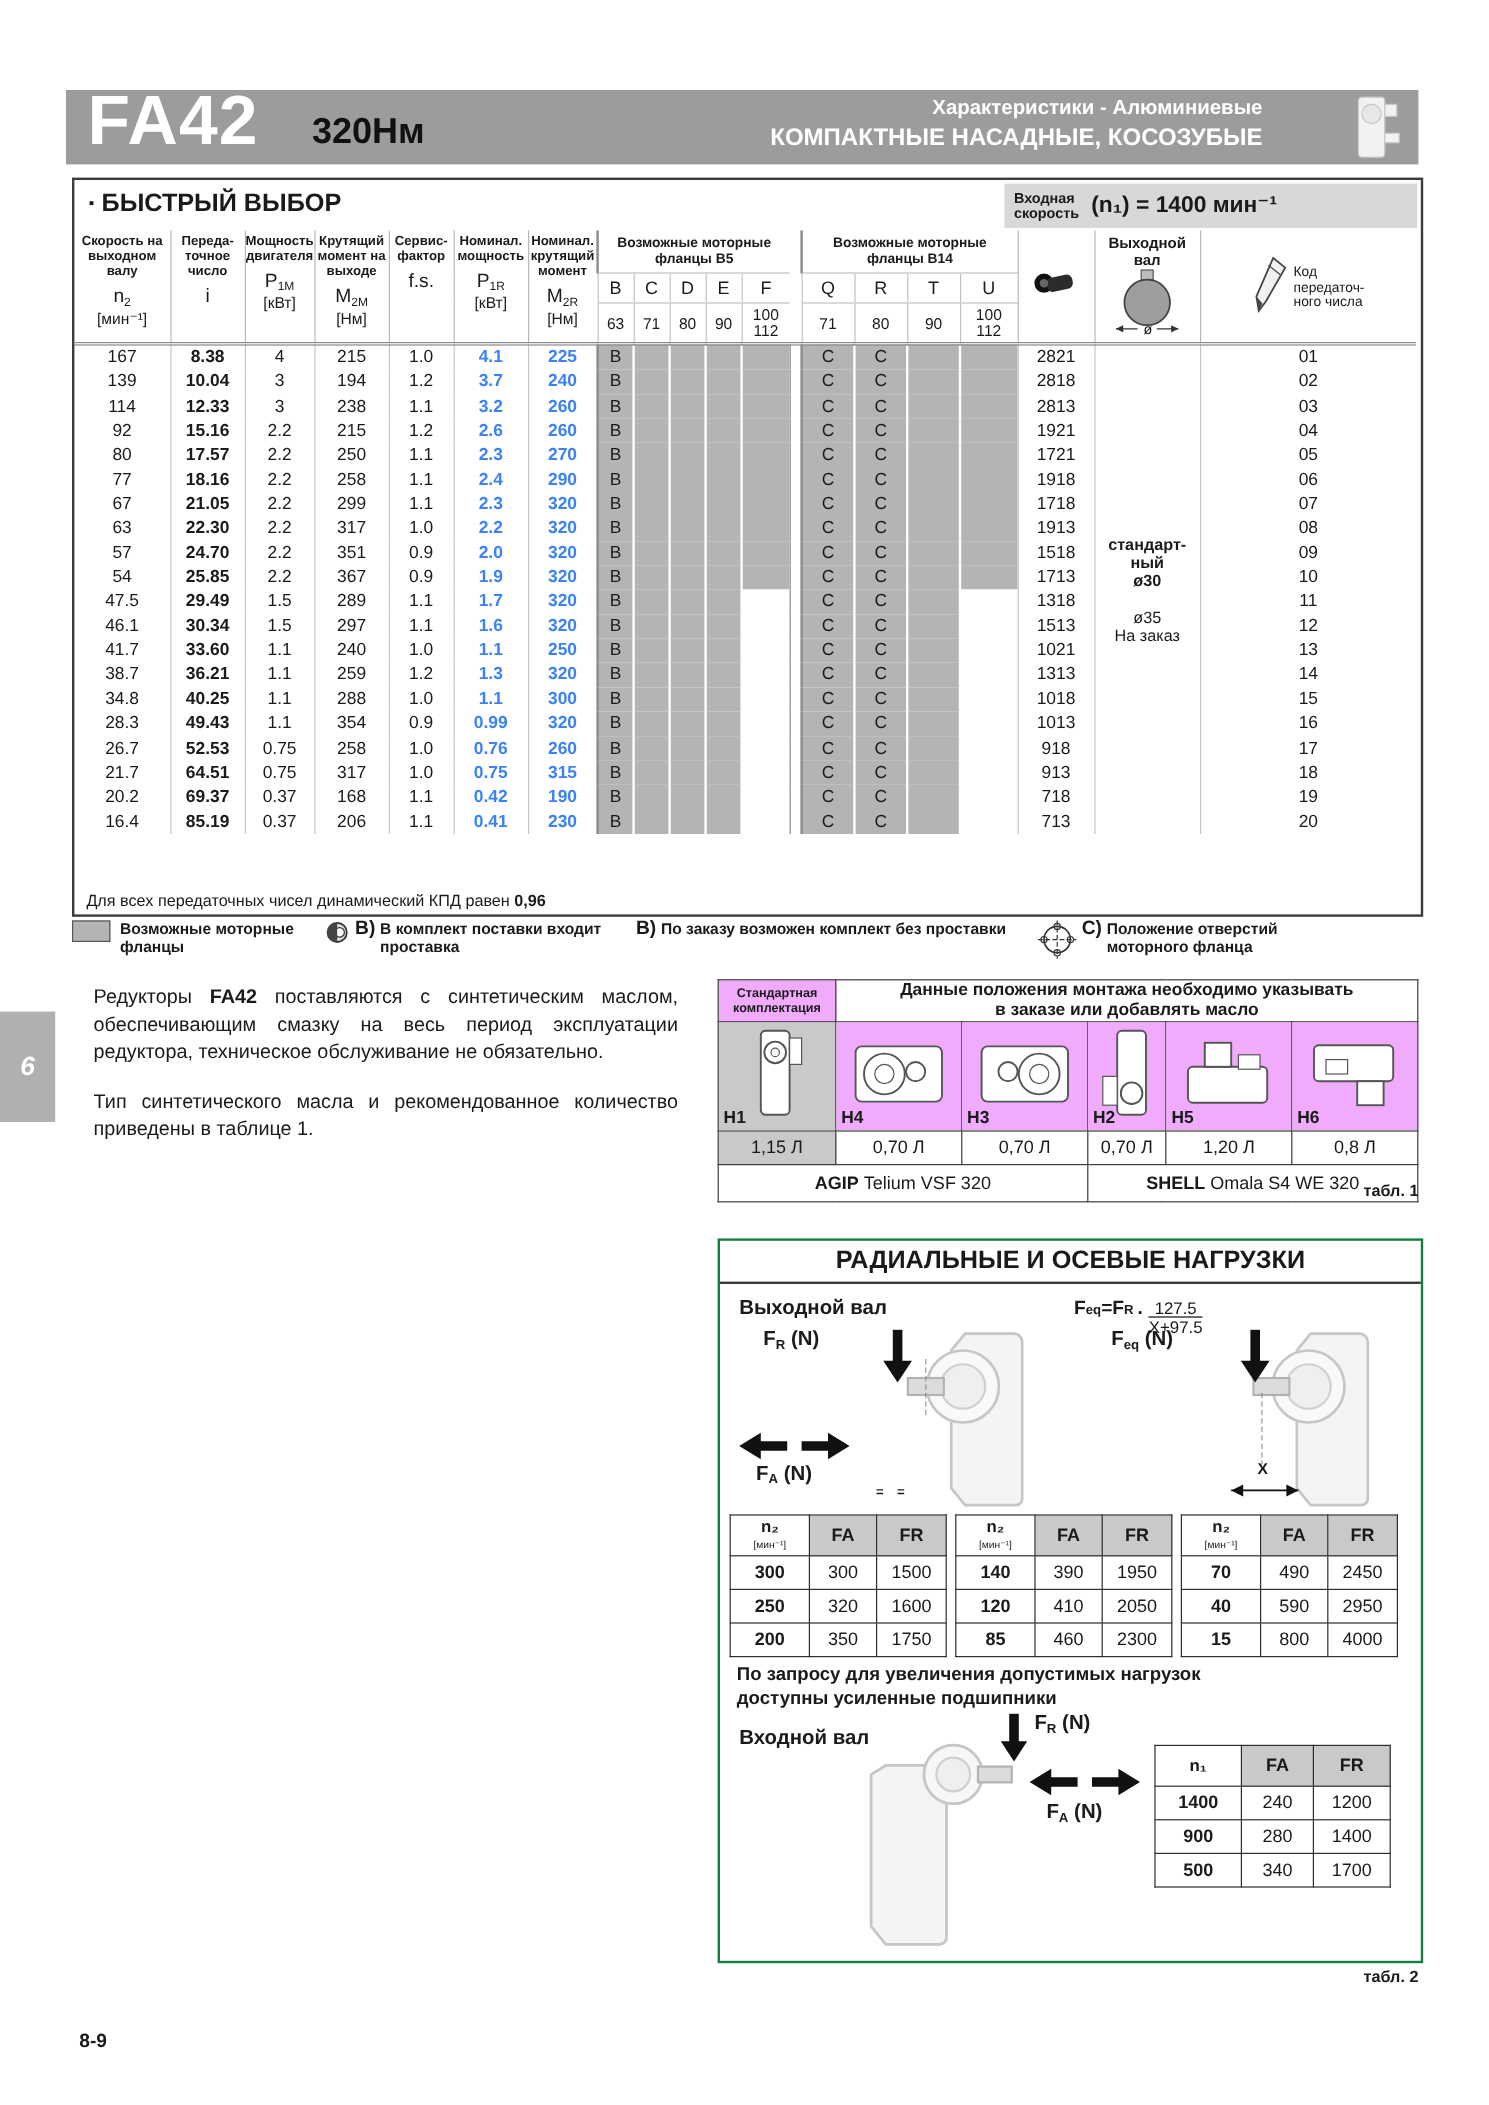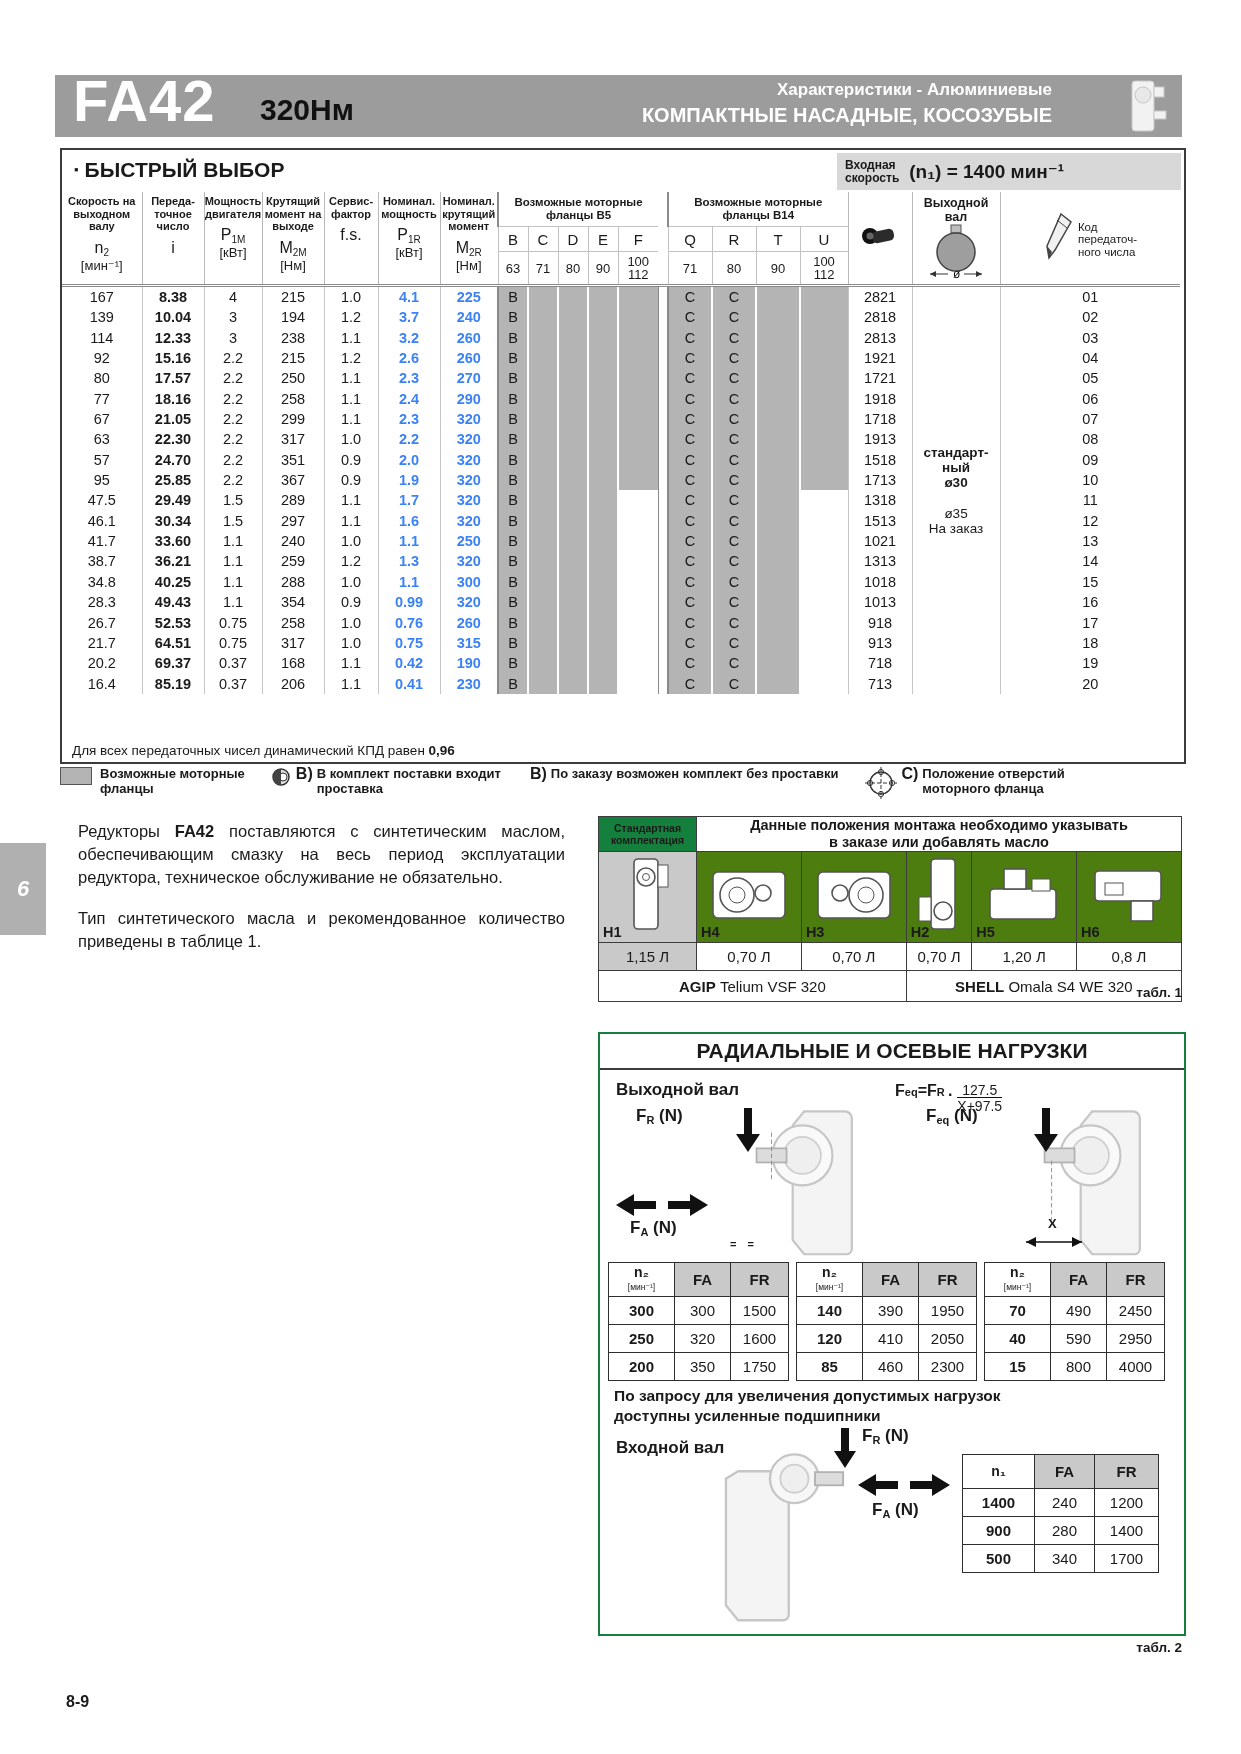--- a/index.html
+++ b/index.html
@@ -62,23 +62,23 @@
   .tab6{position:absolute;left:0;top:843px;width:46px;height:92px;background:#b0b0b0;color:#fff;
         display:flex;align-items:center;justify-content:center;font-size:22px;font-weight:bold;font-style:italic;}
 
   
   .paras{position:absolute;left:66px;top:820px;width:487px;font-size:16.5px;line-height:23px;text-align:justify;margin-left:12px;}
   .paras p{margin:0 0 18px 0;}
 
   
   .t1{position:absolute;left:598px;top:816px;width:584px;border-collapse:collapse;}
   .t1 td{border:1.5px solid #3c3c3c;text-align:center;padding:0;}
-  .t1 .stdh{background:#15803d;font-size:10.5px;font-weight:bold;line-height:12px;width:97px;}
+  .t1 .stdh{background:#f0abfc;font-size:10.5px;font-weight:bold;line-height:12px;width:97px;}
   .t1 .mainh{font-size:14.5px;font-weight:bold;line-height:17px;}
-  .t1 .imgc{height:90px;position:relative;background:#4d7c0f;}
+  .t1 .imgc{height:90px;position:relative;background:#f0abfc;}
   .t1 .imgc.gray{background:#c9c9c9;}
   .t1 .hl{position:absolute;left:4px;bottom:2px;font-size:14.5px;font-weight:bold;}
   .t1 .vol{height:27px;font-size:15px;}
   .t1 .vol.gray{background:#c9c9c9;}
   .t1 .oil{height:30px;font-size:15px;}
   .t1cap{position:absolute;left:598px;top:985px;width:584px;text-align:right;font-size:13.5px;font-weight:bold;}
 
   
   .loads{position:absolute;left:598px;top:1032px;width:584px;height:600px;border:2px solid #15803d;}
   .loads .ltitle{border-bottom:2px solid #3c3c3c;text-align:center;font-size:21px;font-weight:bold;padding:5px 0;}
@@ -457,21 +457,21 @@
             <td class="fl sh"></td>
             <td class="gap"></td>
             <td class="fl gstart sh">C</td>
             <td class="fl sh">C</td>
             <td class="fl sh"></td>
             <td class="fl sh"></td>
             <td class="cs code">1518</td>
             <td class="cs num">09</td>
           </tr>
           <tr>
-            <td>95</td>
+            <td>54</td>
             <td class="cs bold">25.85</td>
             <td class="cs">2.2</td>
             <td class="cs">367</td>
             <td class="cs">0.9</td>
             <td class="cs muted">1.9</td>
             <td class="cs muted">320</td>
             <td class="fl gstart sh">B</td>
             <td class="fl sh"></td>
             <td class="fl sh"></td>
             <td class="fl sh"></td>

